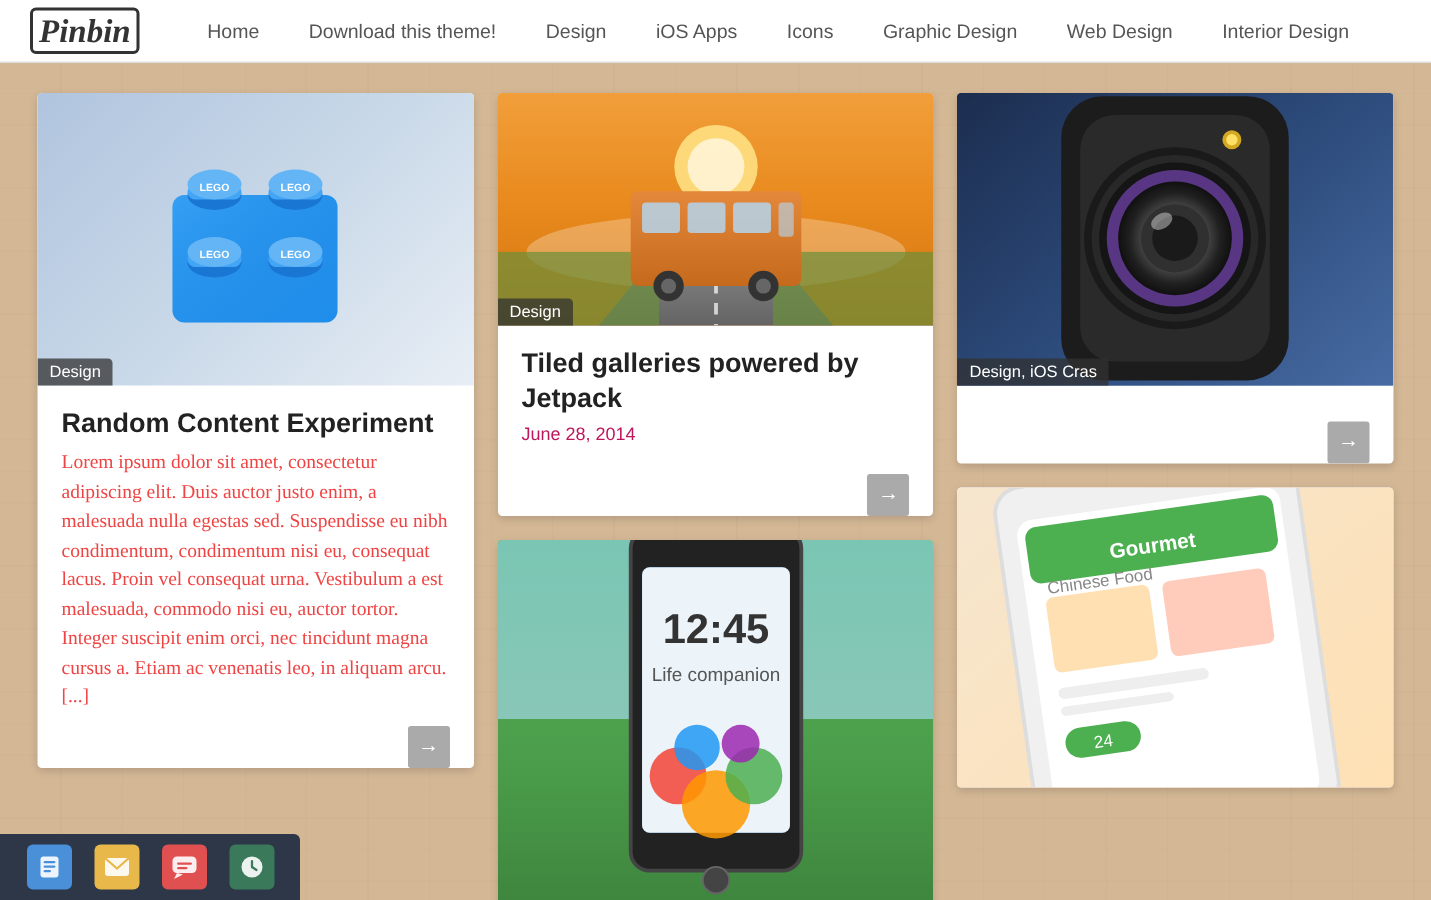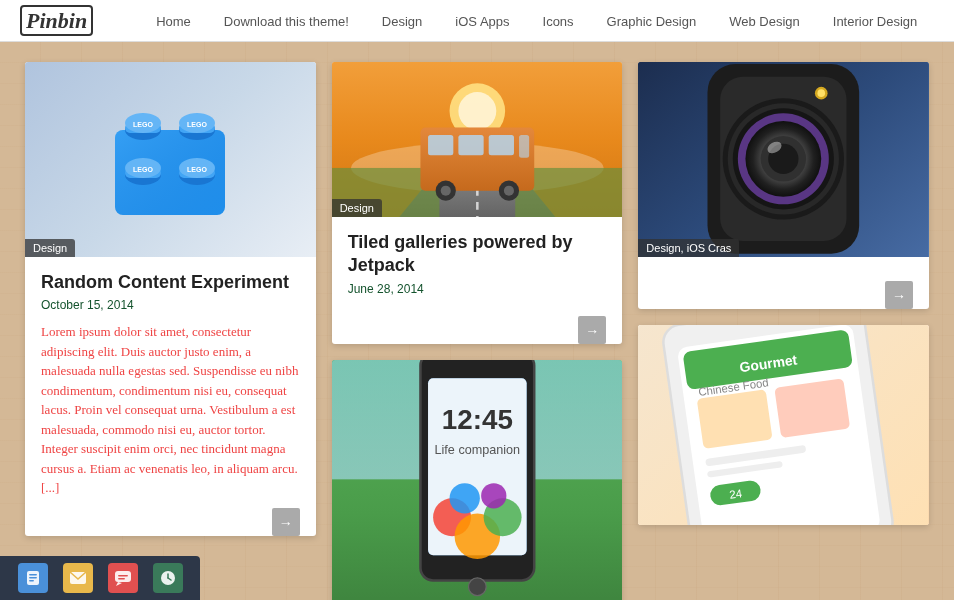--- a/index.html
+++ b/index.html
@@ -24,21 +24,21 @@
     }
 
     
     .header {
       background: #fff;
       border-bottom: 1px solid #ddd;
       padding: 0 20px;
       height: 42px;
       display: flex;
       align-items: center;
-      gap: 38px;
+      gap: 20px;
     }
     .logo {
       font-family: 'Georgia', serif;
       font-size: 22px;
       font-weight: bold;
       color: #333;
       margin-right: 10px;
       font-style: italic;
     }
     .logo span { border: 2px solid #333; border-radius: 4px; padding: 1px 4px; }
@@ -97,21 +97,21 @@
       font-size: 18px;
       font-weight: bold;
       color: #222;
       font-family: Arial, sans-serif;
       line-height: 1.3;
       margin-bottom: 4px;
     }
 
     .card-date {
       font-size: 12px;
-      color: #14532d;
+      color: #be185d;
       font-family: Arial, sans-serif;
       margin-bottom: 10px;
     }
 
     .card-excerpt {
       font-size: 13px;
       color: #ef4444;
       font-family: Liberation Serif, serif;
       line-height: 1.5;
     }
@@ -294,21 +294,20 @@
               <stop offset="0%" stop-color="#64B5F6" stop-opacity="0.3"></stop>
               <stop offset="100%" stop-color="#0D47A1" stop-opacity="0.1"></stop>
             </linearGradient>
           </defs>
         </svg>
       </div>
       <div class="category-badge">Design</div>
     </div>
     <div class="card-body">
       <div class="card-title">Random Content Experiment</div>
-      <div class="card-date">October 15, 2014</div>
       <div class="card-excerpt">Lorem ipsum dolor sit amet, consectetur adipiscing elit. Duis auctor justo enim, a malesuada nulla egestas sed. Suspendisse eu nibh condimentum, condimentum nisi eu, consequat lacus. Proin vel consequat urna. Vestibulum a est malesuada, commodo nisi eu, auctor tortor. Integer suscipit enim orci, nec tincidunt magna cursus a. Etiam ac venenatis leo, in aliquam arcu. [...]</div>
       <div class="card-arrow">→</div>
     </div>
   </div>
 
   <div class="col-middle">
 
     <div class="card">
       <div class="card-image-wrap">
         <div class="bus-img">

